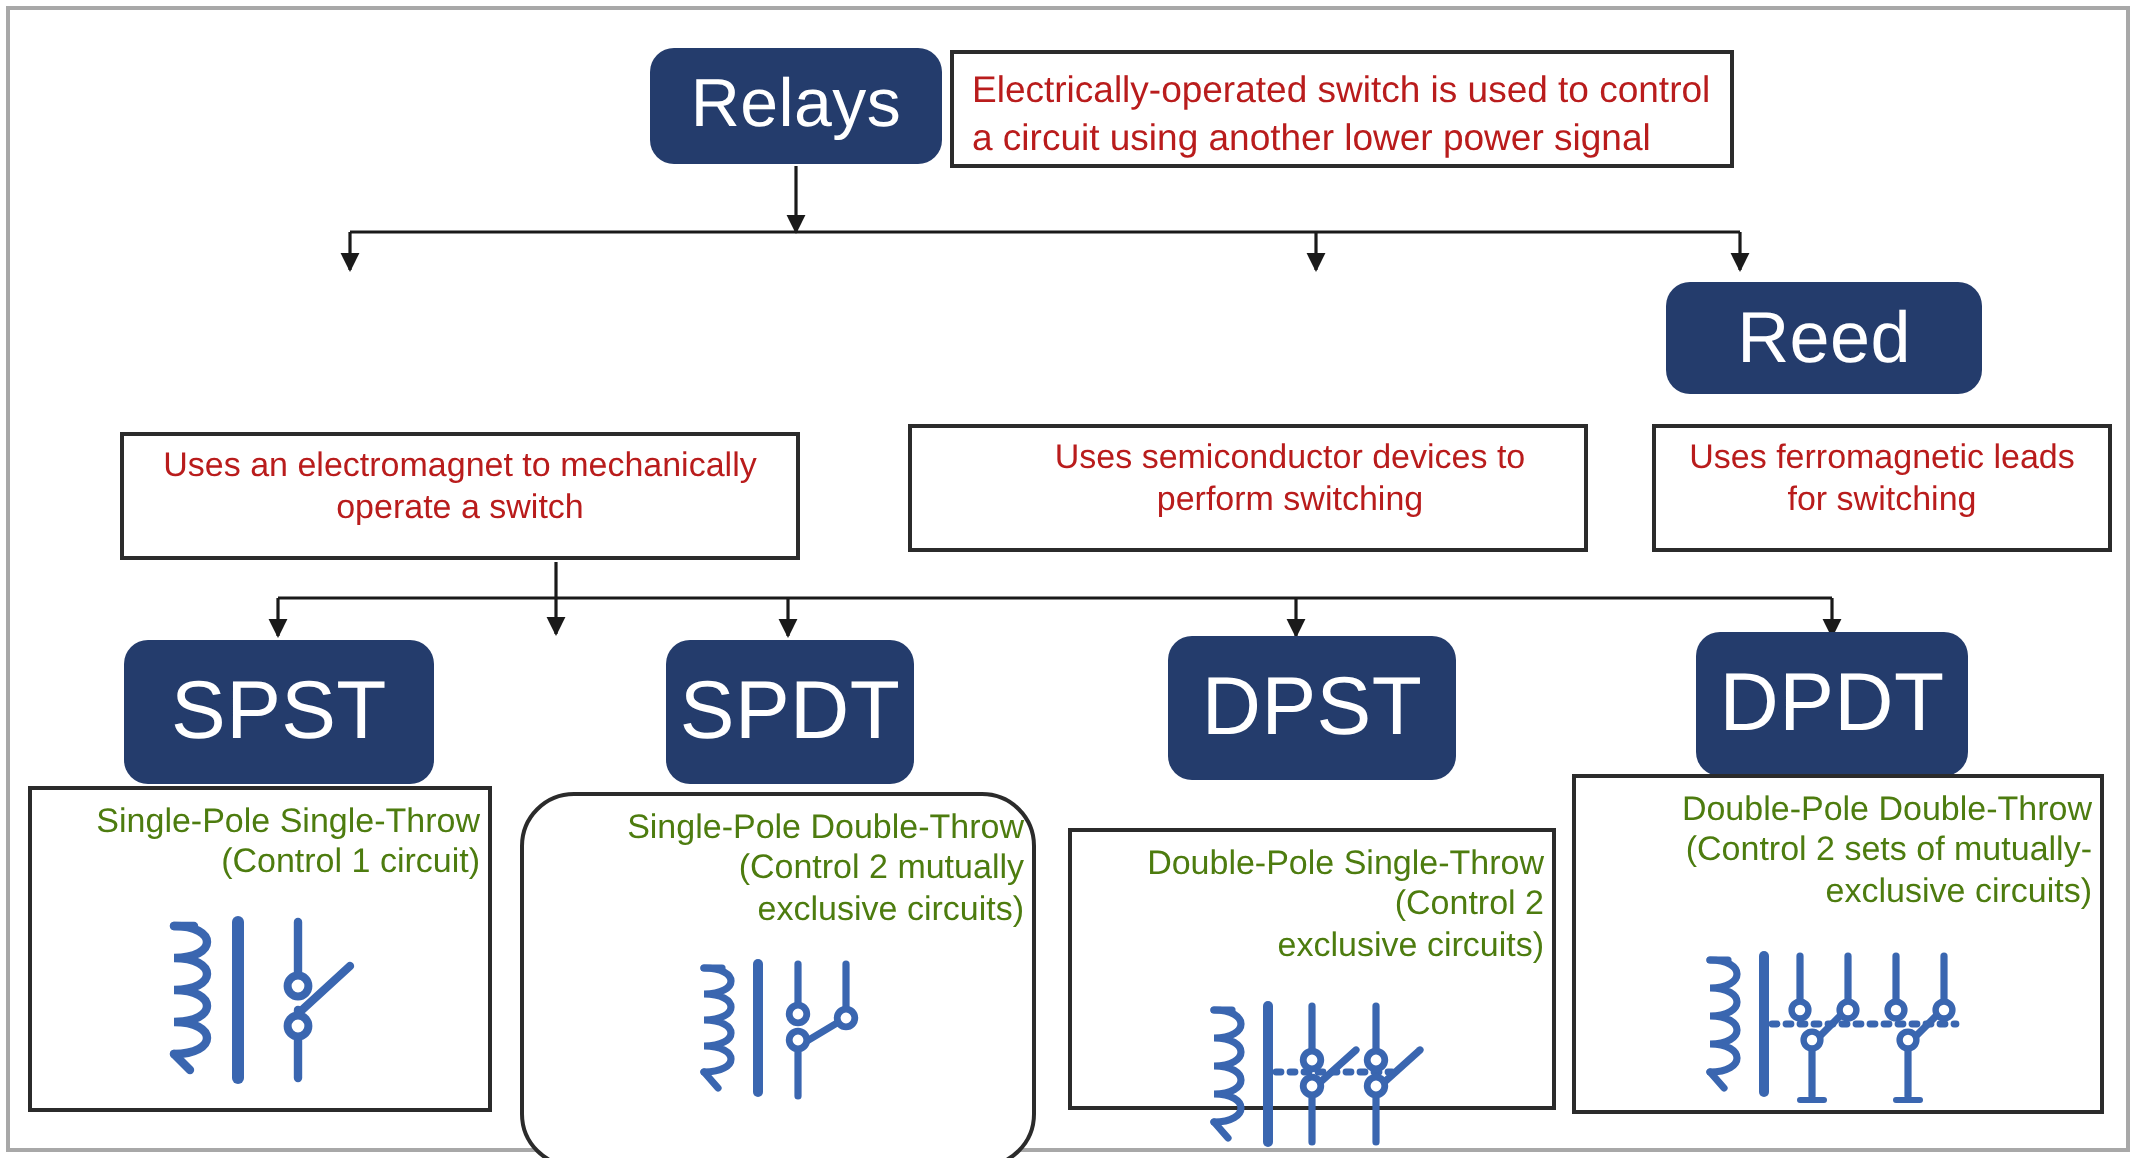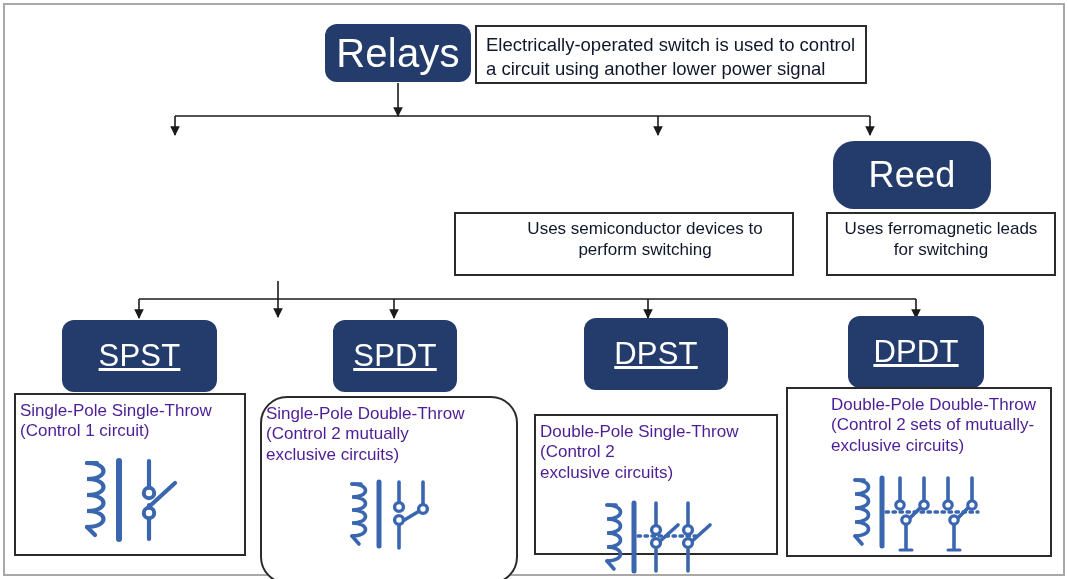--- a/index.html
+++ b/index.html
@@ -34,54 +34,54 @@
     color: #ffffff;
     display: flex;
     align-items: center;
     justify-content: center;
     box-sizing: border-box;
     text-align: center;
     line-height: 1.05;
     letter-spacing: 0.2px;
     white-space: nowrap;
   }
-  .node.root  { font-size: 40px; }
+  .node.root  { font-size: 34px; }
   .node.tier2 { font-size: 36px; }
-  .node.tier3 { font-size: 31px; text-decoration: underline; }
+  .node.tier3 { font-size: 41px; }
 
   
   .descbox {
     position: absolute;
     background: #ffffff;
     border: 2px solid #2b2b2b;
     box-sizing: border-box;
-    color: #0f172a;
+    color: #b91c1c;
     font-size: 17px;
     line-height: 1.22;
     text-align: center;
     padding: 5px 6px 0 6px;
   }
   .descbox.callout {
     font-size: 18.5px;
     line-height: 1.28;
     text-align: left;
     padding: 6px 9px;
   }
   .descbox .txt { display: block; }
 
   
   .leafbox {
     position: absolute;
     background: #ffffff;
     border: 2px solid #2b2b2b;
     box-sizing: border-box;
-    color: #4c1d95;
+    color: #4d7c0f;
     font-size: 17px;
     line-height: 1.2;
-    text-align: left;
+    text-align: right;
     padding: 6px 4px 0 4px;
   }
   .leafbox .label { display: block; white-space: pre-line; }
   .sym {
     position: absolute;
     left: 0;
     right: 0;
     display: flex;
     justify-content: center;
   }
@@ -129,26 +129,29 @@
   </svg>
 
   <div class="node root" style="left:325px; top:24px; width:146px; height:58px;">
     <span>Relays</span>
   </div>
 
   <div class="descbox callout" style="left:475px; top:25px; width:392px; height:59px;">
     <span class="txt">Electrically-operated switch is used to control a circuit using another lower power signal</span>
   </div>
 
+  <div class="descbox" style="left:60px; top:216px; width:340px; height:64px;">
+    <span class="txt">Uses an electromagnet to mechanically operate a switch</span>
+  </div>
 
   <div class="descbox" style="left:454px; top:212px; width:340px; height:64px;padding-left:48px;">
     <span class="txt">Uses semiconductor devices to perform switching</span>
   </div>
 
-  <div class="node tier2" style="left:833px; top:141px; width:158px; height:68px;border-radius:21px;">
+  <div class="node tier2" style="left:833px; top:141px; width:158px; height:56px;">
     <span>Reed</span>
   </div>
   <div class="descbox" style="left:826px; top:212px; width:230px; height:64px;">
     <span class="txt">Uses ferromagnetic leads for switching</span>
   </div>
 
   <div class="node tier3" style="left:62px; top:320px; width:155px; height:72px;">
     <span>SPST</span>
   </div>
   <div class="leafbox" style="left:14px; top:393px; width:232px; height:163px;">

